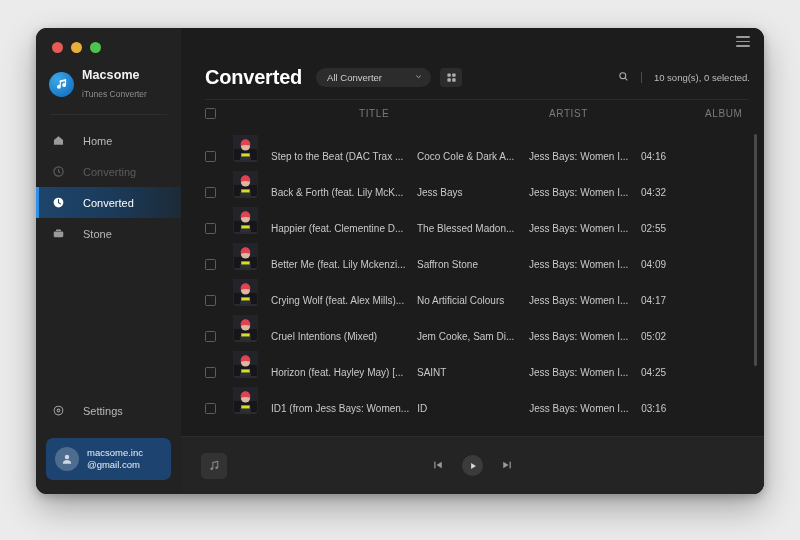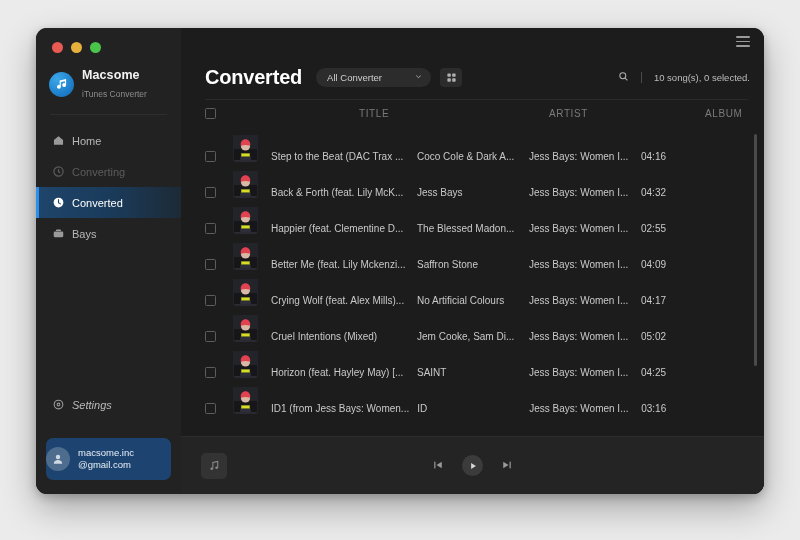--- a/index.html
+++ b/index.html
@@ -90,21 +90,21 @@
 
   .nav {
     margin-top: 10px;
     display: flex;
     flex-direction: column;
   }
   .nav-item {
     height: 31px;
     display: flex;
     align-items: center;
-    gap: 7px;
+    gap: 18px;
     padding-left: 16px;
     position: relative;
     color: #b9b9b9;
     font-size: 11px;
   }
   .nav-item .nav-ico {
     width: 13px;
     height: 13px;
     display: flex;
     align-items: center;
@@ -122,30 +122,31 @@
   .nav-item.active::before {
     content: "";
     position: absolute;
     left: 0; top: 0; bottom: 0;
     width: 3px;
     background: #2f8fe8;
   }
 
   .sidebar-spacer { flex: 1 1 auto; }
 
-  .bottom-nav { display: flex; flex-direction: row; margin-bottom: 6px; font-style: italic; }
+  .bottom-nav { display: flex; flex-direction: row; margin-bottom: 6px; }
 
   .account-box {
-    margin: 12px 10px 14px 10px;
+    margin: 6px 10px 14px 10px;
     background: #1d4470;
     border-radius: 7px;
     height: 42px;
     display: flex;
     align-items: center;
     gap: 8px;
+    padding-left: 9px;
   }
   .avatar {
     width: 24px;
     height: 24px;
     border-radius: 50%;
     background: #5b destaque;
     background: #4e6d8e;
     display: flex;
     align-items: center;
     justify-content: center;
@@ -405,21 +406,21 @@
         <span>Converted</span>
       </div>
 
       <div class="nav-item">
         <span class="nav-ico">
           <svg width="13" height="13" viewBox="0 0 24 24" fill="#9a9a9a">
             <path d="M9 4.5h6a1.6 1.6 0 0 1 1.6 1.6V7.5H7.4V6.1A1.6 1.6 0 0 1 9 4.5z"></path>
             <rect x="3.2" y="8.4" width="17.6" height="10.4" rx="2"></rect>
           </svg>
         </span>
-        <span>Bays</span>
+        <span>Stone</span>
       </div>
     </div>
 
     <div class="sidebar-spacer"></div>
 
     <div class="bottom-nav">
       <div class="nav-item">
         <span class="nav-ico">
           <svg width="13" height="13" viewBox="0 0 24 24" fill="none" stroke="#9a9a9a" stroke-width="2">
             <circle cx="12" cy="12" r="8"></circle>

